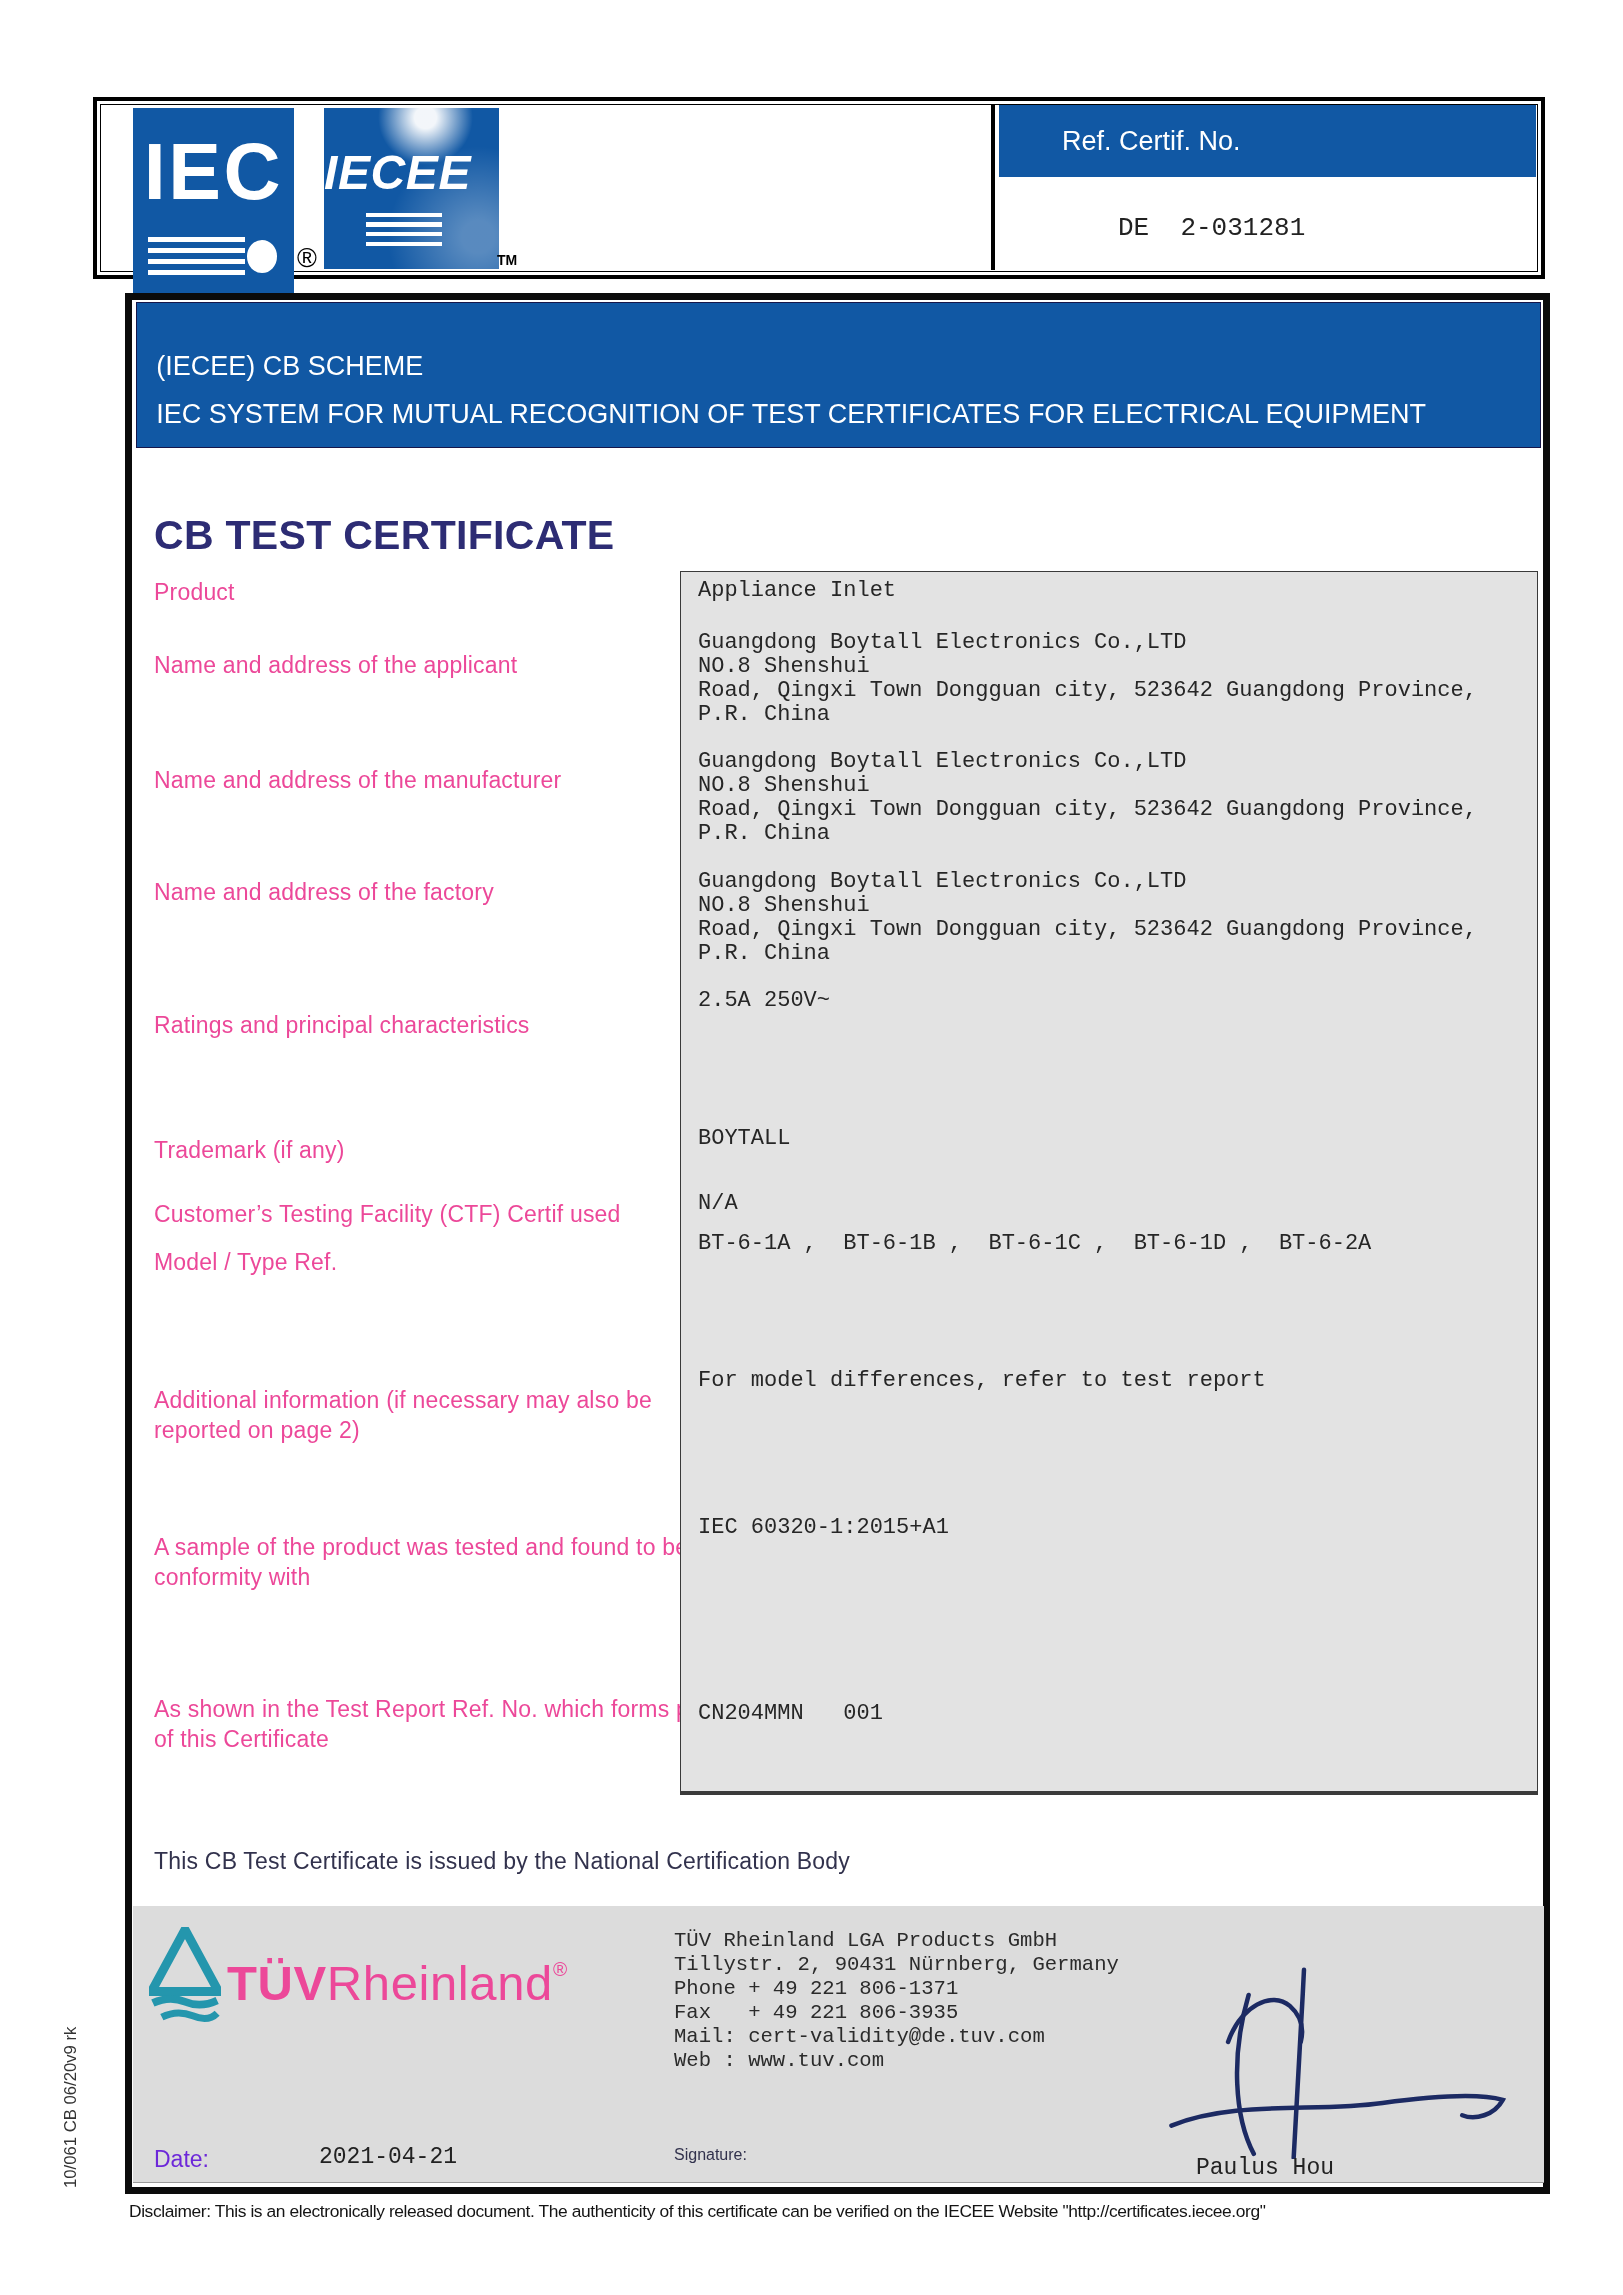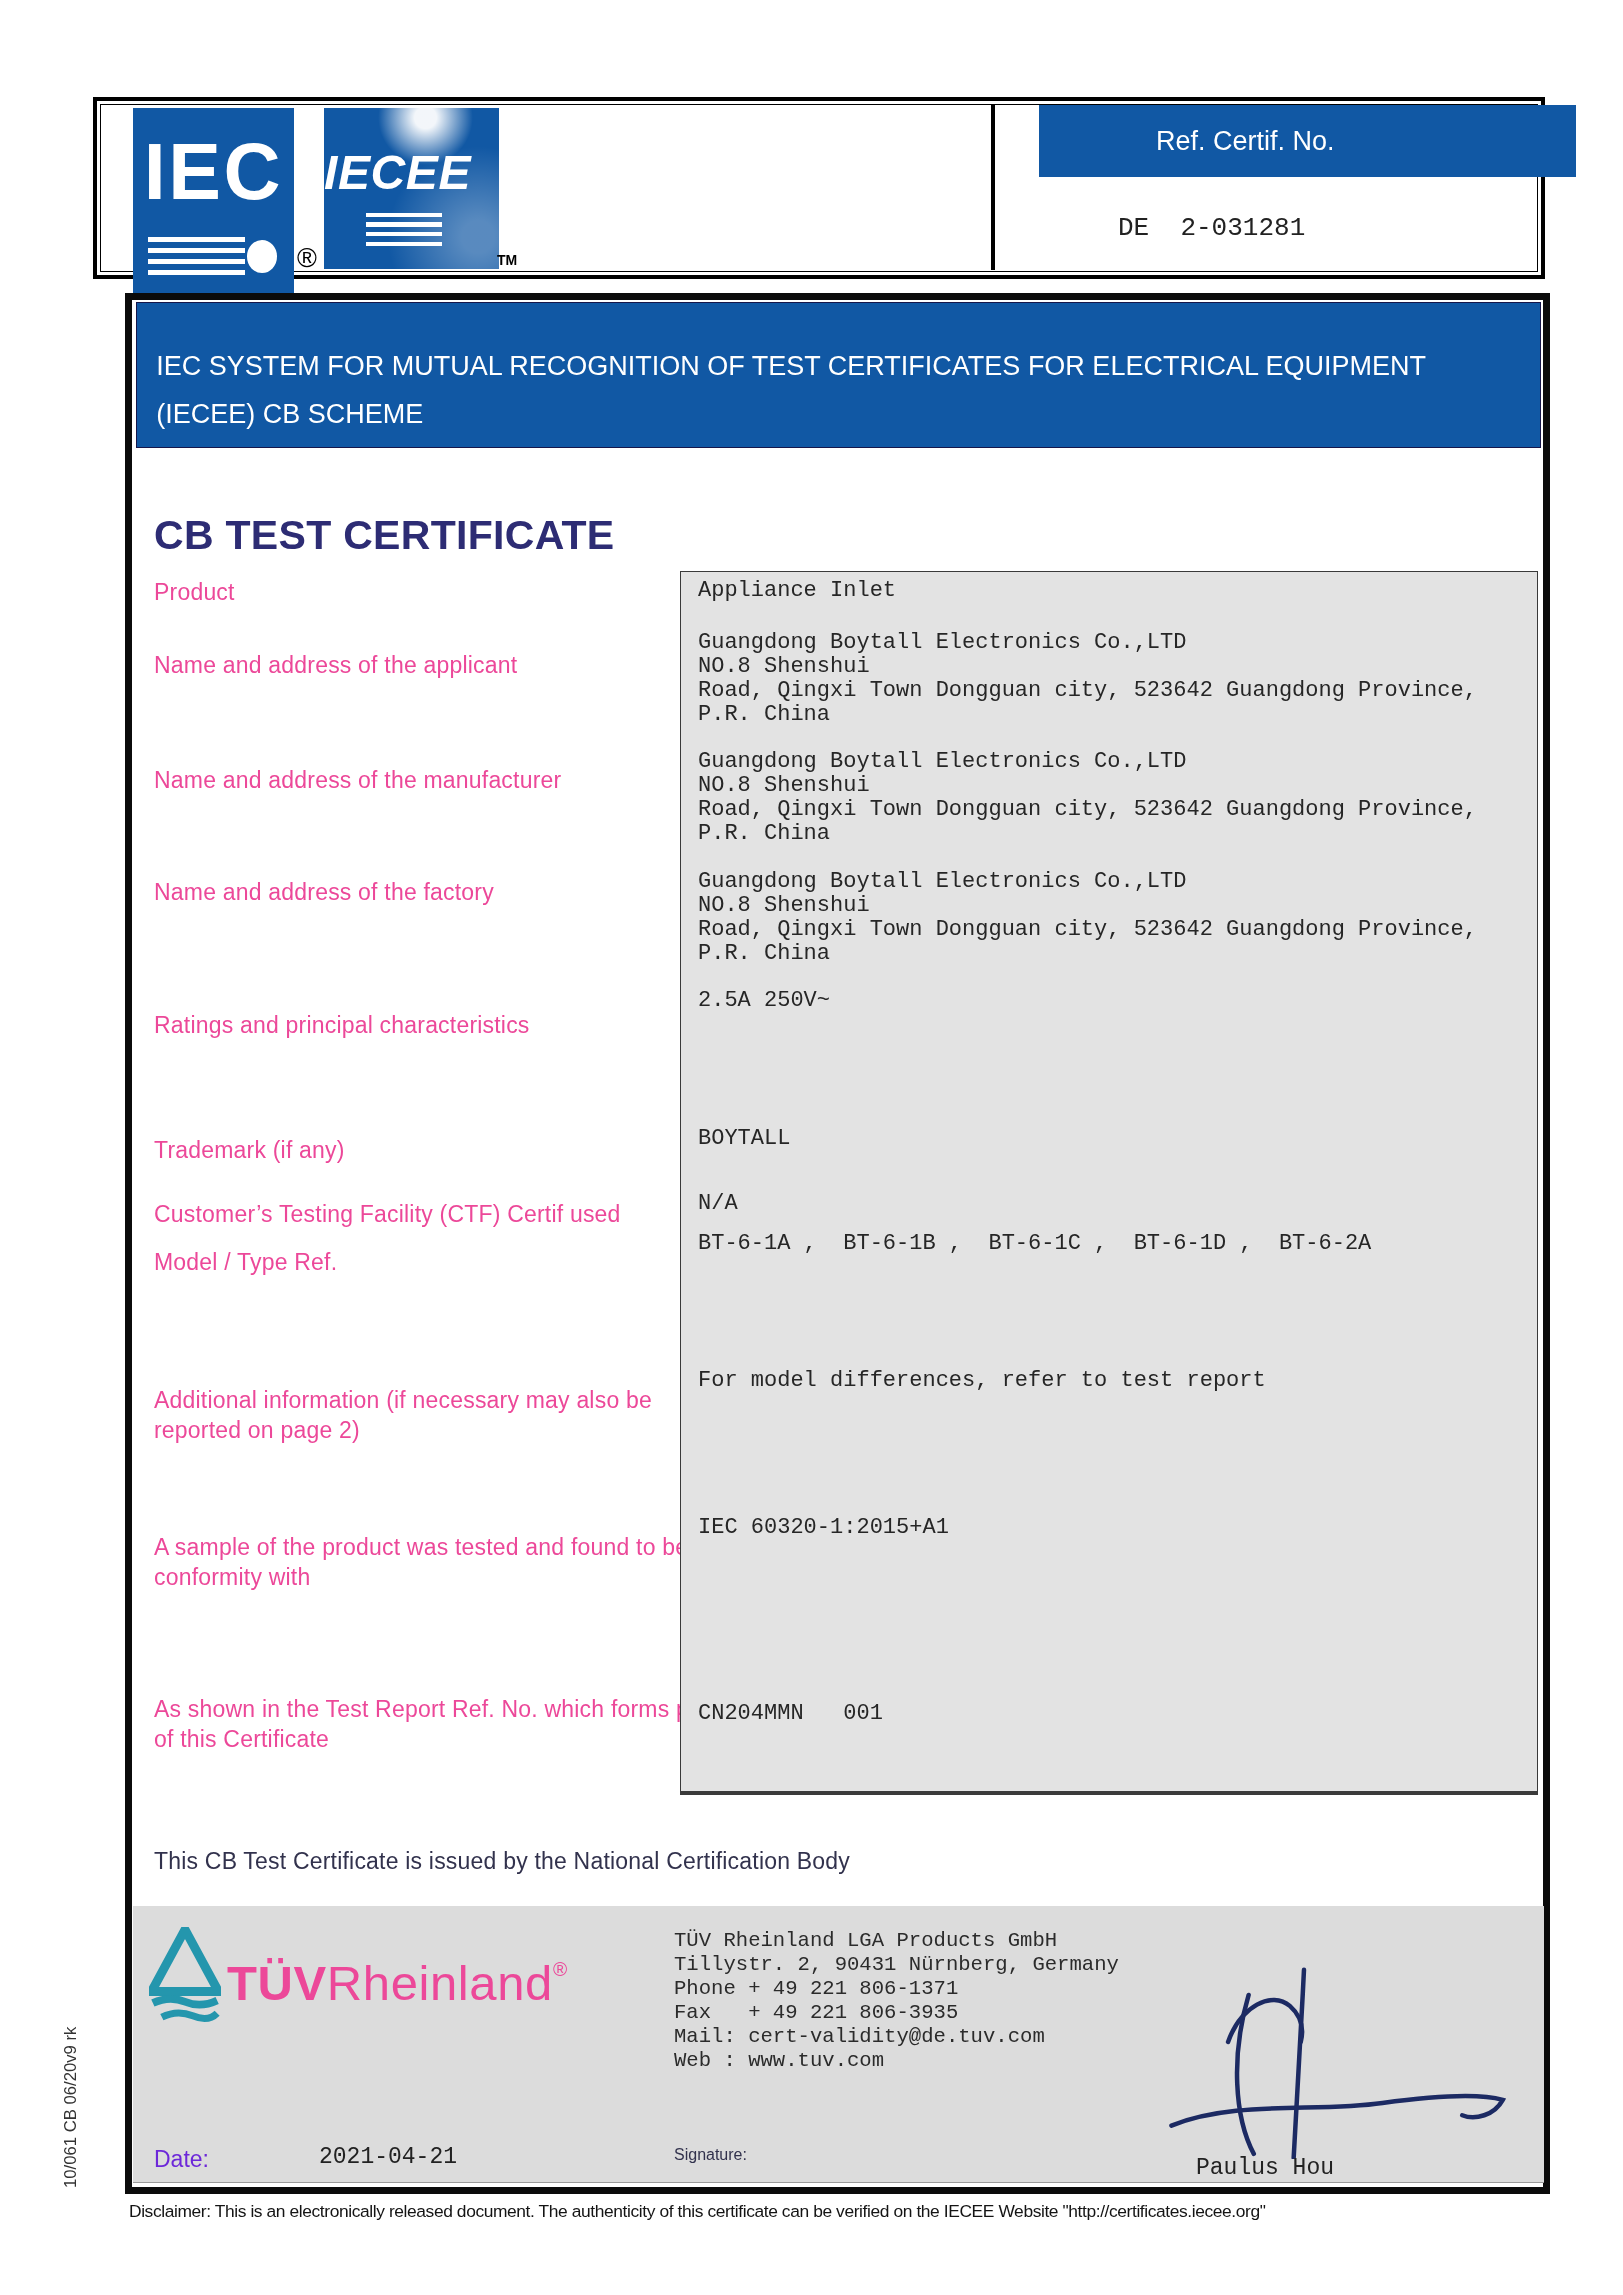--- a/index.html
+++ b/index.html
@@ -30,21 +30,21 @@
   .iecee-bars { position:absolute; left:42px; bottom:23px; }
   .iecee-bars i { display:block; width:76px; height:4.5px; background:#fff; margin-top:5.1px; }
 
   .reg-mark { left:297px; top:243px; font-size:27px; color:#000; }
   .tm-mark  { left:497px; top:252px; font-size:14px; color:#000; font-weight:bold; }
 
   .hdr-divider { left:991px; top:105px; width:3.9px; height:165px; background:#000; }
 
   .ref-box { left:999px; top:105px; width:537px; height:165px; background:#fff; }
   .ref-head { width:100%; height:72px; background:#1158a4; color:#fff;
-              font-size:27px; line-height:72px; padding-left:117px;margin-left:40px; }
+              font-size:27px; line-height:72px; padding-left:63px; }
   .ref-value { padding:36px 0 0 119px; font-family:"Liberation Mono","DejaVu Sans Mono",monospace;
                font-size:26px; color:#222; white-space:pre; }
 
   
   .main-frame { left:125px; top:293px; width:1425px; height:1901px; border:7px solid #0b0b0b; }
 
   .banner { left:136px; top:302px; width:1405px; height:146px; background:#1158a4;
             border:1.3px solid #16164a; color:#fff; padding:39px 0 0 19.3px;
             font-size:27px; line-height:48px; }
 
@@ -119,22 +119,22 @@
 <div class="abs hdr-divider"></div>
 
 <div class="abs ref-box">
   <div class="ref-head">Ref. Certif. No.</div>
   <div class="ref-value">DE  2-031281</div>
 </div>
 
 <div class="abs main-frame"></div>
 
 <div class="abs banner">
+  <div>(IECEE) CB SCHEME</div>
   <div>IEC SYSTEM FOR MUTUAL RECOGNITION OF TEST CERTIFICATES FOR ELECTRICAL EQUIPMENT</div>
-  <div>(IECEE) CB SCHEME</div>
 </div>
 
 <div class="abs doc-title">CB TEST CERTIFICATE</div>
 
 <div class="lbl" style="top:577px">Product</div>
 <div class="lbl" style="top:650px">Name and address of the applicant</div>
 <div class="lbl" style="top:765px">Name and address of the manufacturer</div>
 <div class="lbl" style="top:877px">Name and address of the factory</div>
 <div class="lbl" style="top:1010px">Ratings and principal characteristics</div>
 <div class="lbl" style="top:1135px">Trademark (if any)</div>

